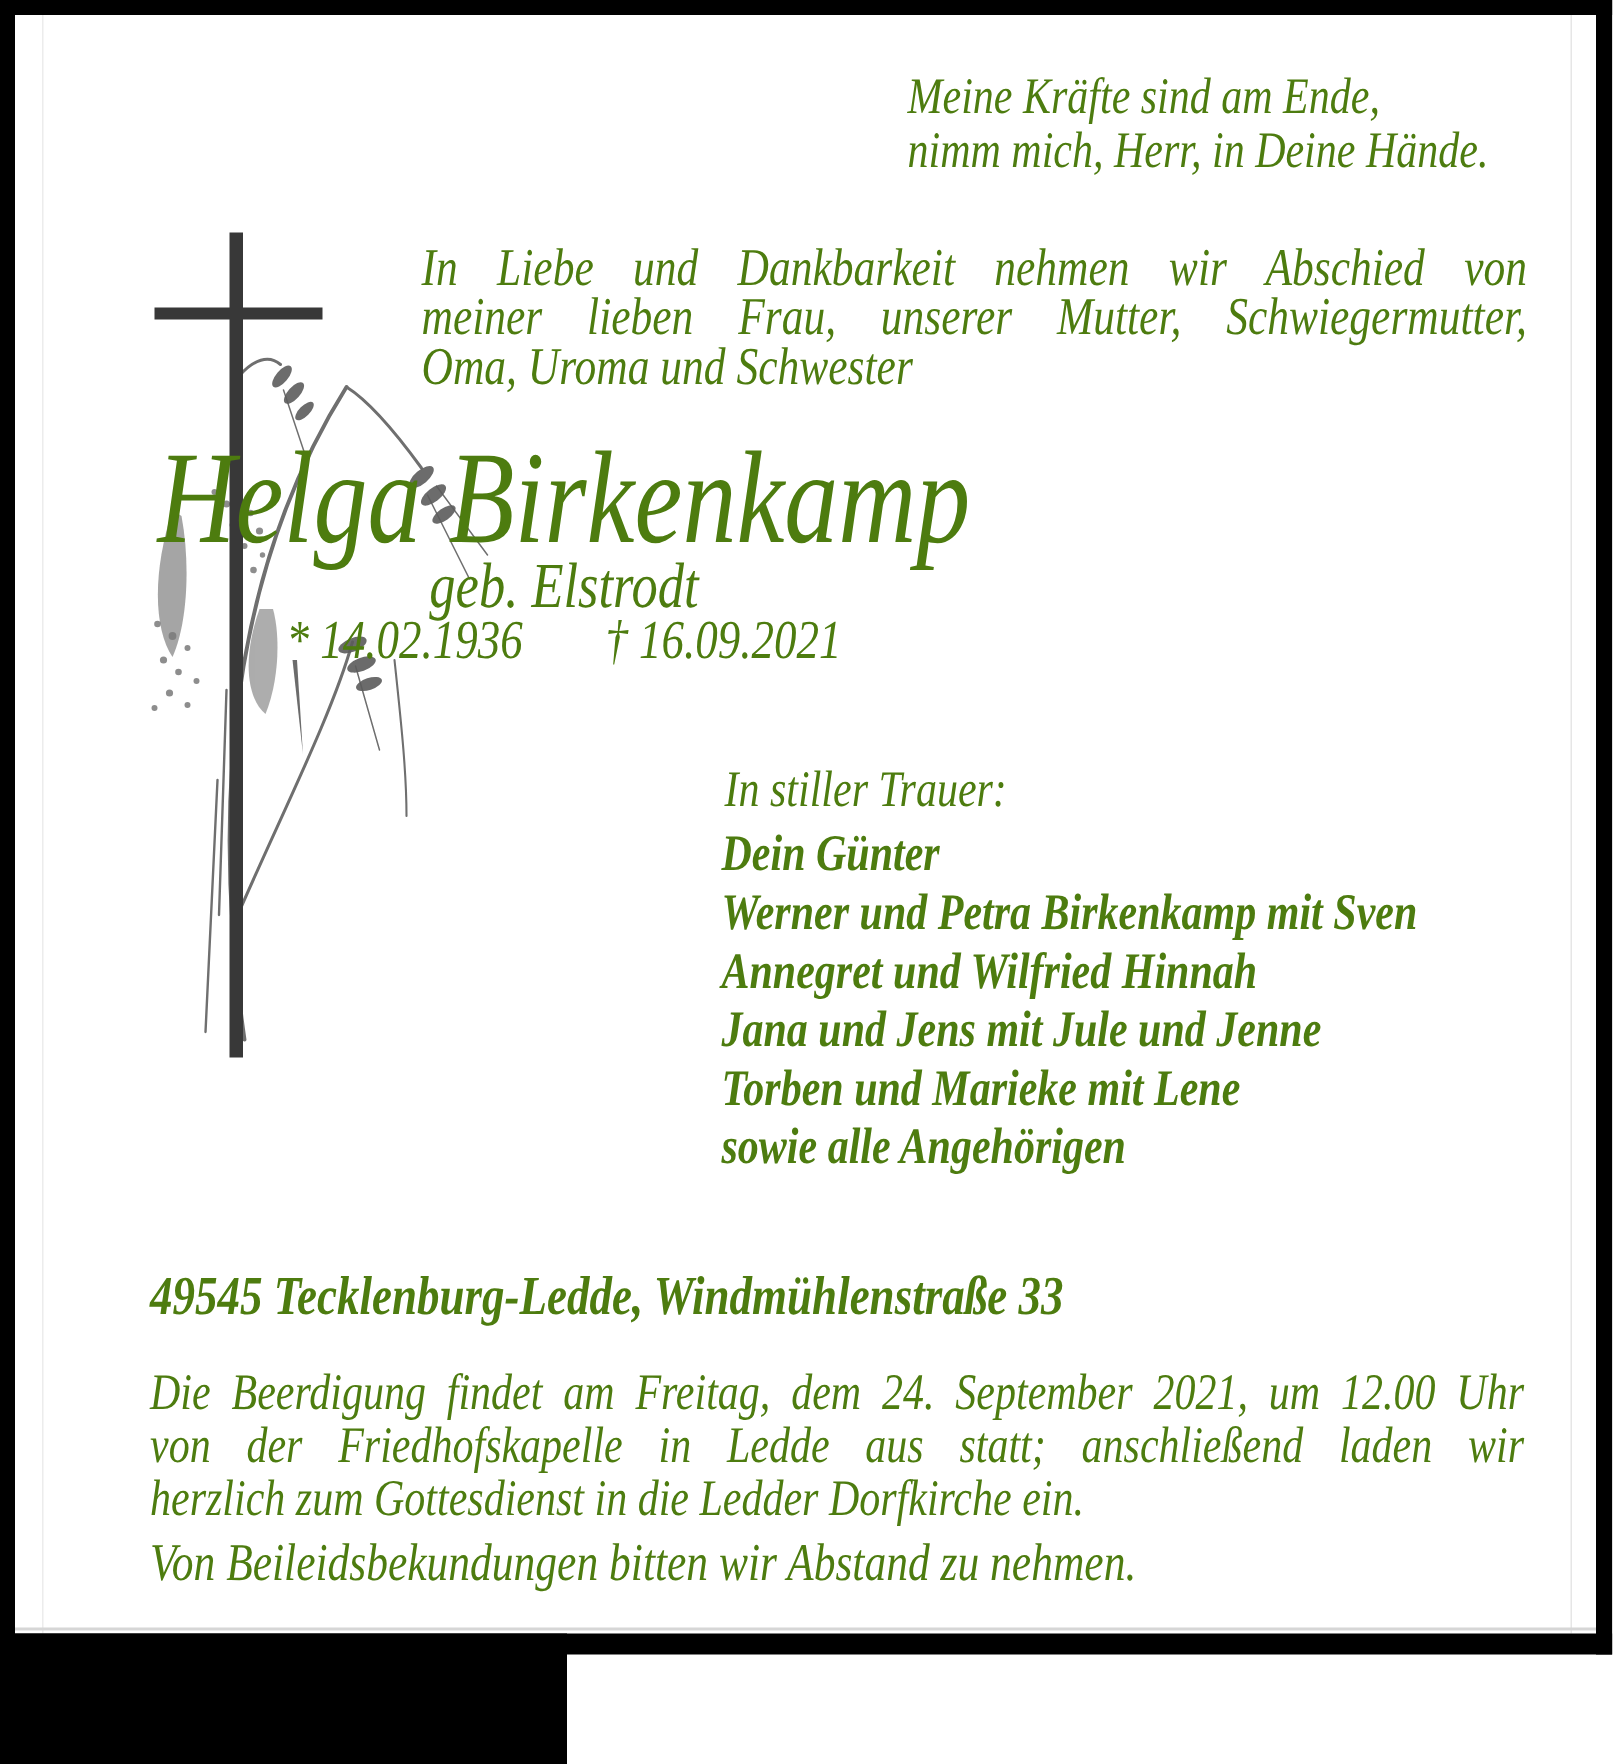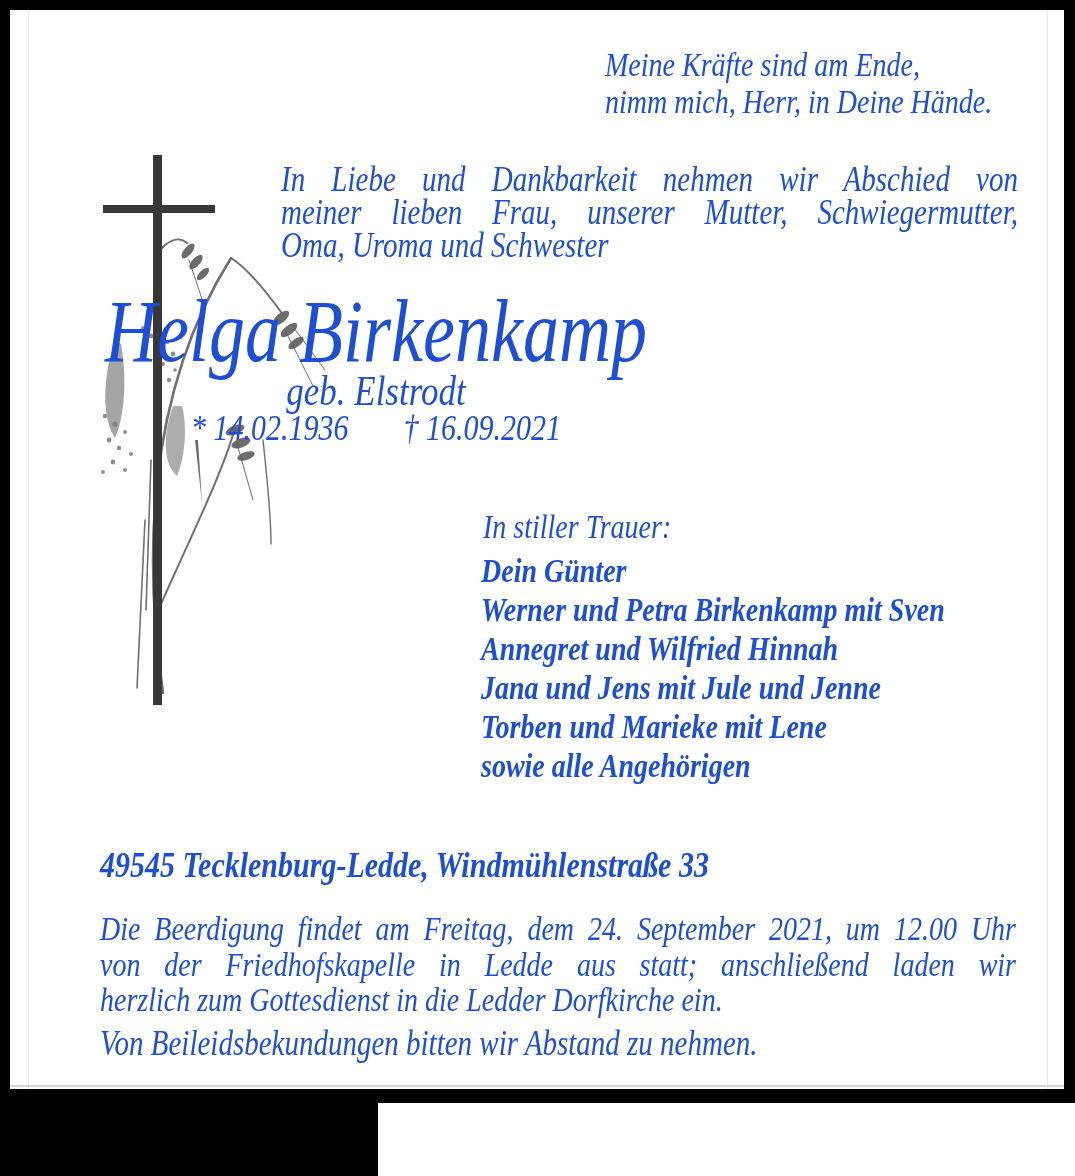--- a/index.html
+++ b/index.html
@@ -1,20 +1,20 @@
 <!DOCTYPE html>
 <html><head>
 <meta charset="utf-8">
 <style>
   html,body { margin:0; padding:0; background:#ffffff; }
   .page {
     position:relative; width:1075px; height:1176px;
     background:#ffffff; overflow:hidden;
     font-family:"Liberation Serif", serif;
-    color:#1d4ed8;
+    color:#4d7c0f;
   }
   
   .frame-top    { position:absolute; left:0; top:0; width:1075px; height:10px; background:#000; }
   .frame-left   { position:absolute; left:0; top:0; width:10px; height:1176px; background:#000; }
   .frame-right  { position:absolute; left:1064px; top:0; width:11px; height:1103px; background:#000; }
   .frame-bottom { position:absolute; left:0; top:1089px; width:1075px; height:14px; background:#000; }
   .bottom-left-block { position:absolute; left:0; top:1089px; width:378px; height:87px; background:#000; }
   .hairline-bottom { position:absolute; left:10px; top:1085px; width:1054px; height:2px; background:#d6d6d6; }
   .scan-line-a { position:absolute; left:28px; top:10px; width:1px; height:1079px; background:#ececec; }
   .scan-line-b { position:absolute; left:1047px; top:10px; width:1px; height:1079px; background:#e6e6e6; }

